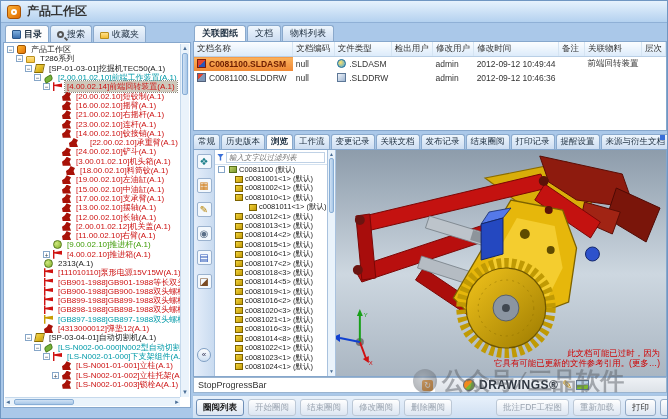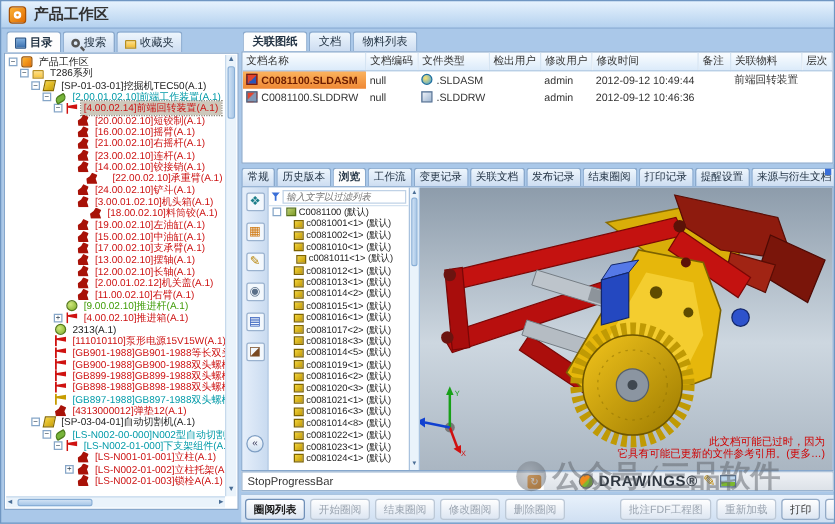--- a/index.html
+++ b/index.html
@@ -182,21 +182,21 @@
         <div class="trow" style="padding-left: 47px;">
           <span class="exp hid"></span>
           <span class="ico ico-part"></span>
           <span class="tlabel c-red">[24.00.02.10]铲斗(A.1)</span>
         </div>
         <div class="trow" style="padding-left: 47px;">
           <span class="exp hid"></span>
           <span class="ico ico-part"></span>
           <span class="tlabel c-red">[3.00.01.02.10]机头箱(A.1)</span>
         </div>
-        <div class="trow" style="padding-left: 34px; margin-left: 23px;">
+        <div class="trow" style="padding-left: 51px;">
           <span class="exp hid"></span>
           <span class="ico ico-part"></span>
           <span class="tlabel c-red">[18.00.02.10]料筒铰(A.1)</span>
         </div>
         <div class="trow" style="padding-left: 47px;">
           <span class="exp hid"></span>
           <span class="ico ico-part"></span>
           <span class="tlabel c-red">[19.00.02.10]左油缸(A.1)</span>
         </div>
         <div class="trow" style="padding-left: 47px; text-align: center;">
@@ -424,21 +424,21 @@
             <span>c0081001&lt;1&gt; (默认)</span>
           </div>
           <div class="crow" style="padding-left: 18px;">
             <span class="ico ico-comp"></span>
             <span>c0081002&lt;1&gt; (默认)</span>
           </div>
           <div class="crow" style="padding-left: 18px;">
             <span class="ico ico-comp"></span>
             <span>c0081010&lt;1&gt; (默认)</span>
           </div>
-          <div class="crow" style="padding-left: 20px;">
+          <div class="crow" style="padding-left: 32px;">
             <span class="ico ico-comp"></span>
             <span>c0081011&lt;1&gt; (默认)</span>
           </div>
           <div class="crow" style="padding-left: 18px;">
             <span class="ico ico-comp"></span>
             <span>c0081012&lt;1&gt; (默认)</span>
           </div>
           <div class="crow" style="padding-left: 18px;">
             <span class="ico ico-comp"></span>
             <span>c0081013&lt;1&gt; (默认)</span>

